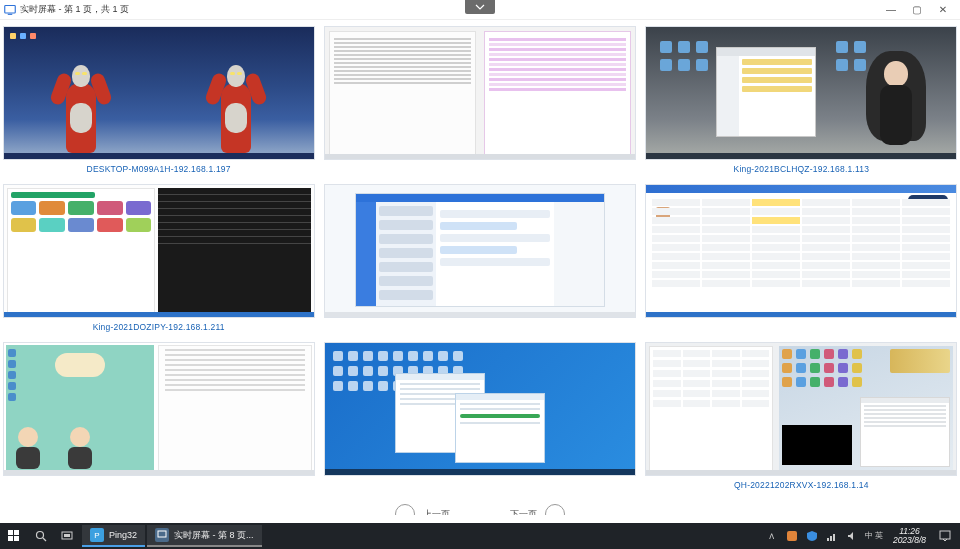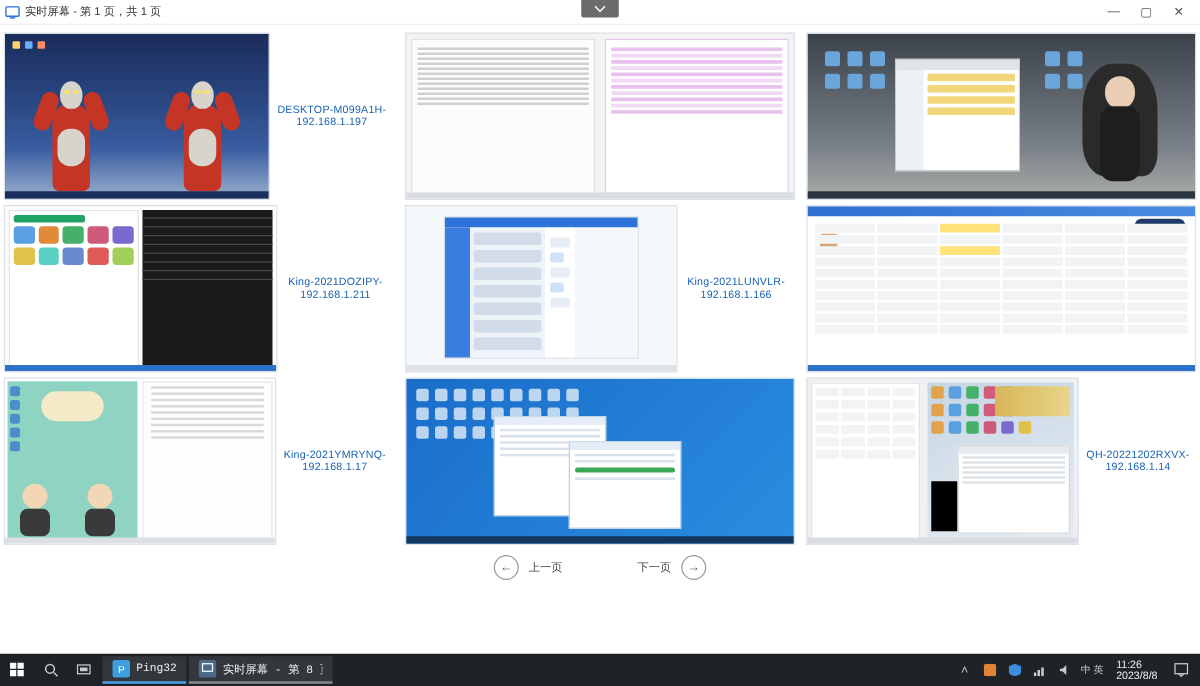--- a/index.html
+++ b/index.html
@@ -62,21 +62,21 @@
     }
     .grid-row {
       display: flex;
       justify-content: space-around;
       gap: 8px;
       margin-bottom: 4px;
     }
     .thumb-cell {
       width: 312px;
       display: flex;
-      flex-direction: row;
+      flex-direction: column;
       align-items: center;
     }
     .thumb {
       width: 312px;
       height: 134px;
       background: #e9eef5;
       border: 1px solid #dde2e9;
       position: relative;
       overflow: hidden;
       cursor: pointer;
@@ -156,40 +156,40 @@
     .taskbar .app-ic {
       width: 14px; height: 14px;
       background: #3ca0e0;
       border-radius: 2px;
       display: flex;
       align-items: center;
       justify-content: center;
       font-size: 8px;
       color: #fff;
     }
-    .taskbar .app-lbl { font-size: 9px; color: #eee; max-width: 80px; overflow: hidden; white-space: nowrap; font-family: Liberation Mono, monospace; }
+    .taskbar .app-lbl { font-size: 9px; color: #eee; max-width: 80px; overflow: hidden; white-space: nowrap; }
     .taskbar .tray {
       margin-left: auto;
       display: flex;
       align-items: center;
       height: 100%;
       gap: 6px;
       padding-right: 6px;
     }
     .taskbar .tray .tic {
       width: 14px; height: 14px;
       display: flex;
       align-items: center;
       justify-content: center;
       color: #ccc;
       cursor: pointer;
       font-size: 10px;
     }
     .taskbar .ime { font-size: 8px; color: #ccc; line-height: 1; cursor: pointer; }
-    .taskbar .clock-block { text-align: left; line-height: 1.1; padding: 0 4px; cursor: pointer; }
+    .taskbar .clock-block { text-align: center; line-height: 1.1; padding: 0 4px; cursor: pointer; font-style: italic; }
     .taskbar .clock-block .t { font-size: 8.5px; color: #eee; }
     .taskbar .notif { width: 18px; height: 100%; display: flex; align-items: center; justify-content: center; cursor: pointer;}
 
     
     .scene-ultraman { background: linear-gradient(180deg,#1a2c5b 0%, #2c4a86 45%, #3a5ea1 70%, #9ab0cd 100%); display:flex; }
     .scene-ultraman .half { flex:1; position:relative; }
     .scene-ultraman .figure {
       position:absolute; bottom:6px; left:50%; transform:translateX(-50%);
       width:70px; height:105px;
     }
@@ -430,20 +430,21 @@
             <i></i>
             <i></i>
           </div>
         <div class="girl">
             <div class="hair"></div>
             <div class="face"></div>
             <div class="body"></div>
           </div>
         <div class="tb"></div>
       </div>
+      <div class="thumb-label">King-2021BCLHQZ-192.168.1.113</div>
     </div>
   </div>
 
   <div class="grid-row">
     <div class="thumb-cell">
       <div class="thumb scene-app1">
         <div class="left">
             <div class="tab"></div>
             <div class="grid">
               <i></i>
@@ -495,21 +496,20 @@
               <div class="msg"></div>
               <div class="msg b"></div>
               <div class="msg"></div>
               <div class="msg b"></div>
               <div class="msg"></div>
             </div>
             <div class="rside"></div>
           </div>
         <div class="tb"></div>
       </div>
-      <div class="thumb-label">King-2021LUNVLR-192.168.1.166</div>
     </div>
     <div class="thumb-cell">
       <div class="thumb scene-table">
         <div class="hd"></div>
           <div class="pill"></div>
           <div class="av"></div>
         <div class="body">
           <div class="row">
               <i></i>
               <i></i>
@@ -623,21 +623,20 @@
             <div class="ln"></div>
             <div class="ln"></div>
             <div class="ln"></div>
             <div class="ln"></div>
             <div class="ln"></div>
             <div class="ln"></div>
             <div class="ln"></div>
           </div>
         <div class="tb"></div>
       </div>
-      <div class="thumb-label">King-2021YMRYNQ-192.168.1.17</div>
     </div>
     <div class="thumb-cell">
       <div class="thumb scene-win10">
         <div class="icons">
             <i></i>
             <i></i>
             <i></i>
             <i></i>
             <i></i>
             <i></i>

